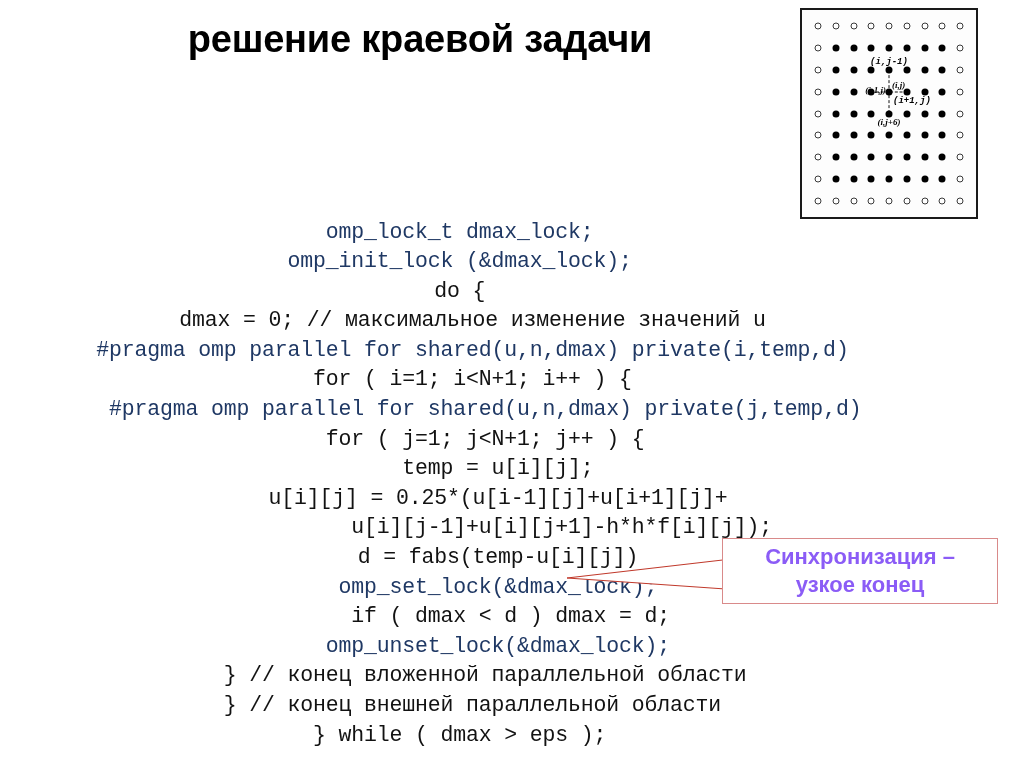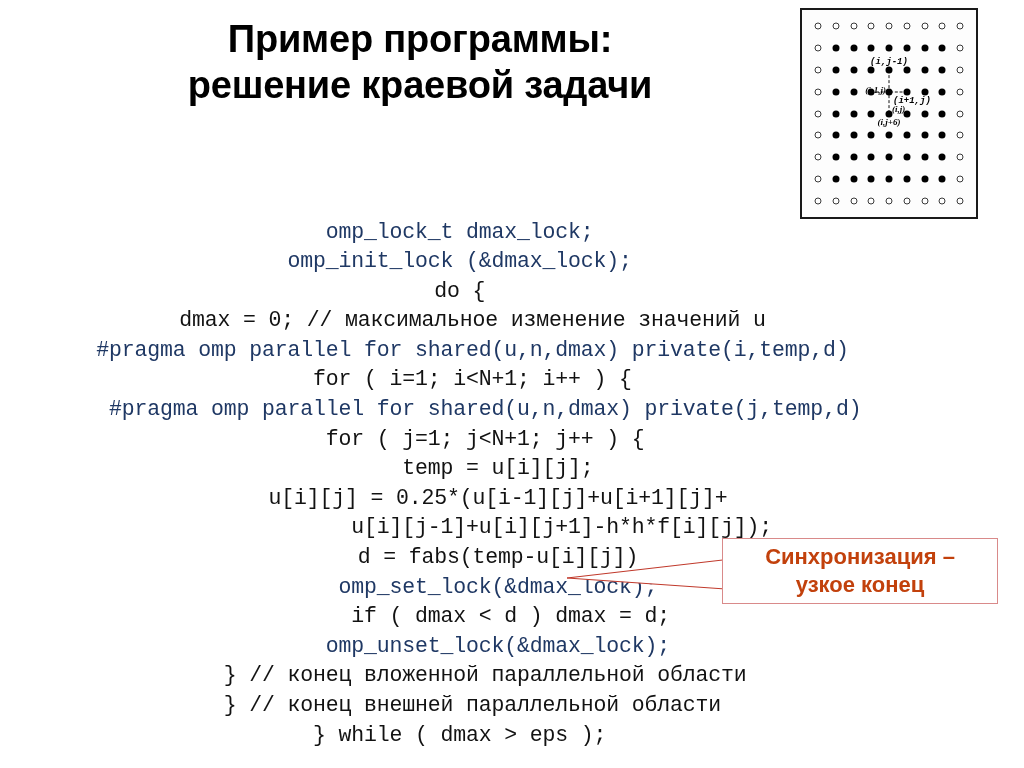--- a/index.html
+++ b/index.html
@@ -116,49 +116,48 @@
     flex-direction: column;
     align-items: center;
     justify-content: center;
     z-index: 3;
   }
   #callout-box .ctext {
     font-family: "Liberation Sans", sans-serif;
     font-weight: bold;
     font-size: 22px;
     line-height: 28px;
-    color: #c2410c;
+    color: #8b5cf6;
     text-align: center;
     white-space: nowrap;
   }
   #callout-tail {
     position: absolute;
     left: 560px;
     top: 528px;
     width: 180px;
     height: 90px;
     z-index: 2;
     pointer-events: none;
   }
 </style>
 </head>
 <body>
 
 <div id="slide-title">
-  <span class="tline">Пример программы:</span>
   <span class="tline">решение краевой задачи</span>
 </div>
 
 <div id="grid-figure">
 
   <div class="dash-v" style="left: 87px; top: 81.625px; height: 43.75px;"></div>
   <div class="dash-h" style="top: 81.625px; left: 87px; width: 35.5px;"></div>
 
   <div class="glabel" id="lbl-up" style="top: 46.75px; left: 87px; transform: translateX(-50%); font-family: Liberation Mono, monospace;">(i,j-1)</div>
-  <div class="glabel" id="lbl-center" style="top: 69.625px; left: 90px; margin-top: 24px;">(i,j)</div>
+  <div class="glabel" id="lbl-center" style="top: 69.625px; left: 90px;">(i,j)</div>
   <div class="glabel" id="lbl-left" style="top: 75px; left: 84px; transform: translateX(-100%);">(i-1,j)</div>
   <div class="glabel" id="lbl-right" style="top: 85.625px; left: 91px; font-family: Liberation Mono, monospace;">(i+1,j)</div>
   <div class="glabel" id="lbl-down" style="top: 106.5px; left: 87px; transform: translateX(-50%);">(i,j+6)</div>
 <div class="gdot hollow" style="left: 16px; top: 16px;"></div>
     <div class="gdot hollow" style="left: 33.75px; top: 16px;"></div>
     <div class="gdot hollow" style="left: 51.5px; top: 16px;"></div>
     <div class="gdot hollow" style="left: 69.25px; top: 16px;"></div>
     <div class="gdot hollow" style="left: 87px; top: 16px;"></div>
     <div class="gdot hollow" style="left: 104.75px; top: 16px;"></div>
     <div class="gdot hollow" style="left: 122.5px; top: 16px;"></div>

